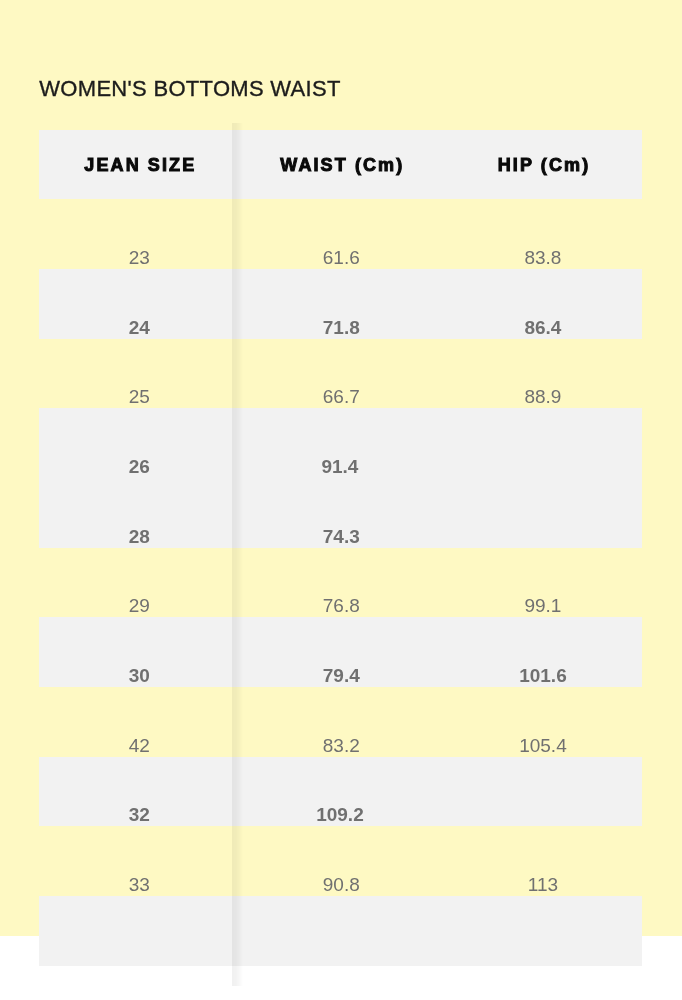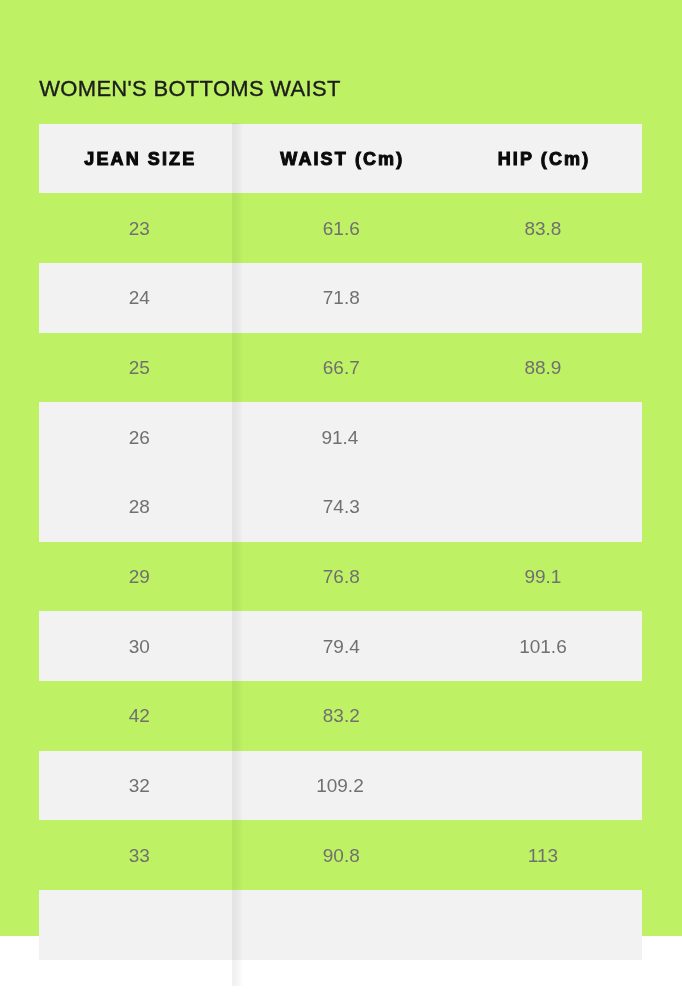--- a/index.html
+++ b/index.html
@@ -2,40 +2,40 @@
 <html><head>
 <meta charset="utf-8">
 <title>Size Chart</title>
 <style>
   html, body { margin:0; padding:0; }
   body {
     width:682px; height:1000px; background:#ffffff; overflow:hidden;
     font-family:"Liberation Sans", sans-serif;
   }
 
-  .page { position:relative; width:682px; height:936px; background:#bef264; }
+  .page { position:relative; width:682px; height:936px; background:#fef9c3; }
 
   
   .title {
     position:absolute; left:39.3px; top:75.8px;
     font-size:22px; line-height:26px; color:#1c1c1c;
     letter-spacing:0.3px; font-weight:400; white-space:nowrap;
     -webkit-text-stroke:0.35px #1c1c1c;
     transform:translateZ(0);
   }
 
   
   .table-wrap {
-    position:absolute; left:38.5px; top:124px;
+    position:absolute; left:38.5px; top:130px;
     width:603px; height:862.8px; overflow:hidden;
   }
   .row { display:flex; width:603px; }
   .row.head  { height:69.3px; background:#f2f2f2; }
-  .row.body  { height:69.7px; }
-  .row.alt   { background:#f2f2f2; }
+  .row.body  { height:69.7px;align-items:flex-end; }
+  .row.alt   { background:#f2f2f2;font-weight:bold; }
 
   .cell {
     display:flex; align-items:center; justify-content:center;
     font-size:19px; color:#707070; box-sizing:border-box;
     white-space:nowrap; transform:translateZ(0);
   }
   .row.body .cell { padding-top:1px; }
 
   .c0 { width:200.5px; padding-left:1px; }
   .c1 { width:203px;   padding-left:1.5px; }
@@ -74,20 +74,21 @@
 
     <div id="rows">
         <div class="row body">
     <div class="cell c0">23</div>
     <div class="cell c1">61.6</div>
     <div class="cell c2">83.8</div>
   </div>
         <div class="row body alt">
     <div class="cell c0">24</div>
     <div class="cell c1">71.8</div>
+    <div class="cell c2">86.4</div>
   </div>
         <div class="row body">
     <div class="cell c0">25</div>
     <div class="cell c1">66.7</div>
     <div class="cell c2">88.9</div>
   </div>
         <div class="row body alt">
     <div class="cell c0">26</div>
     <div class="cell c2">91.4</div>
   </div>
@@ -101,20 +102,21 @@
     <div class="cell c2">99.1</div>
   </div>
         <div class="row body alt">
     <div class="cell c0">30</div>
     <div class="cell c1">79.4</div>
     <div class="cell c2">101.6</div>
   </div>
         <div class="row body">
     <div class="cell c0">42</div>
     <div class="cell c1">83.2</div>
+    <div class="cell c2">105.4</div>
   </div>
         <div class="row body alt">
     <div class="cell c0">32</div>
     <div class="cell c2">109.2</div>
   </div>
         <div class="row body">
     <div class="cell c0">33</div>
     <div class="cell c1">90.8</div>
     <div class="cell c2">113</div>
   </div>

